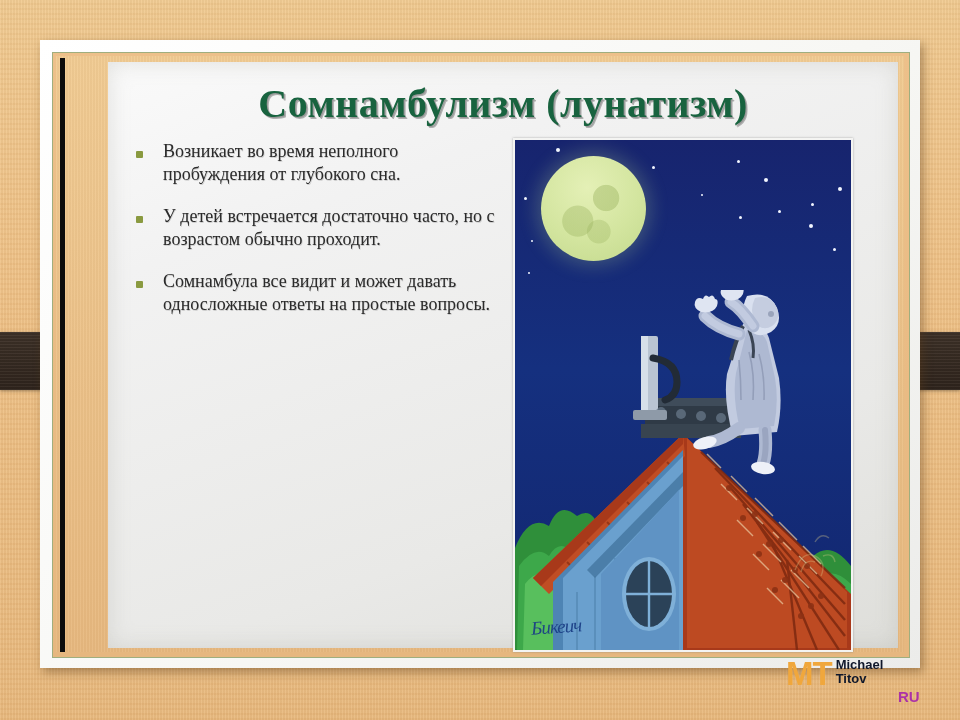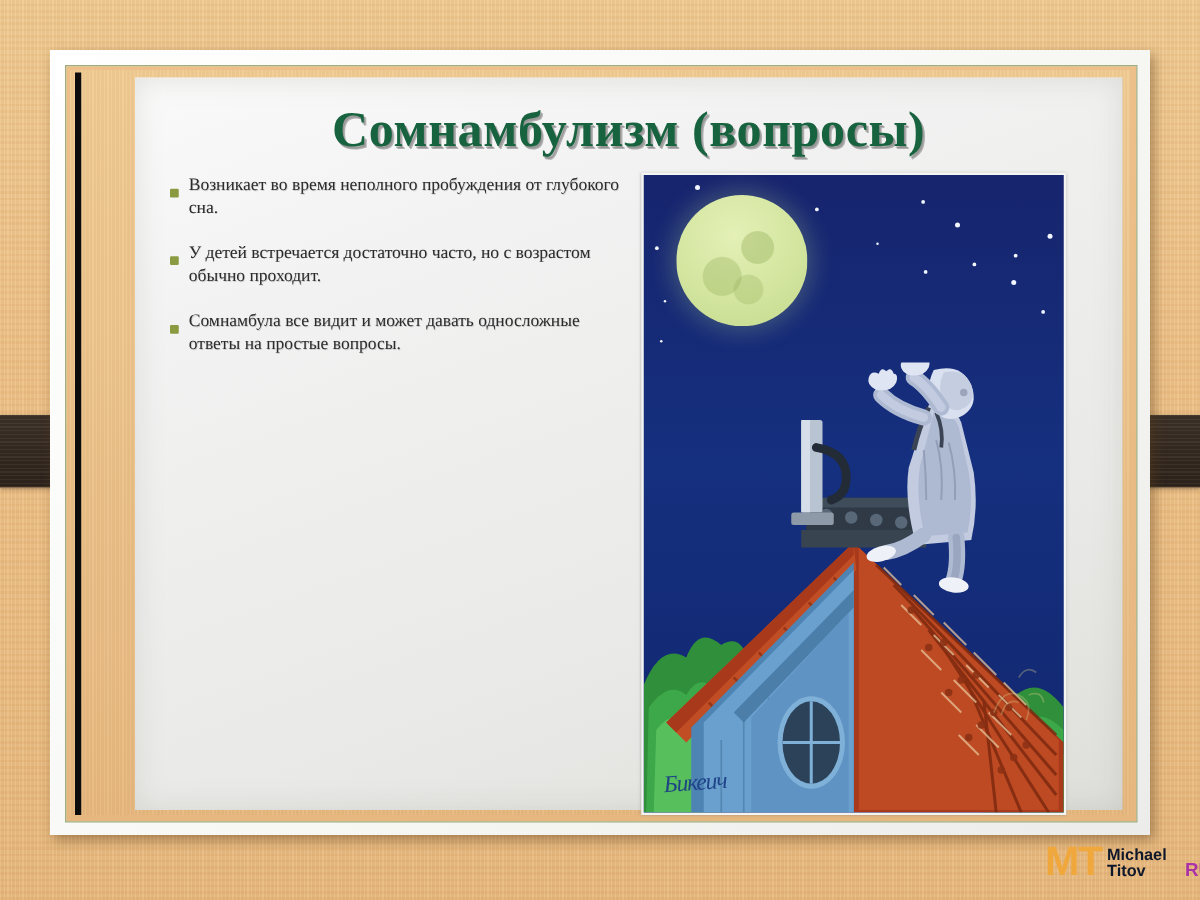--- a/index.html
+++ b/index.html
@@ -131,24 +131,25 @@
     flex: 0 0 auto;
     width: 7px; height: 7px;
     background: #8a9a40;
     margin-top: 11px;
     margin-right: 8px;
     border-radius: 1px;
   }
   .bullet-text {
     flex: 1 1 auto;
     font-family: "Liberation Serif", serif;
-    font-size: 14px;
+    font-size: 18px;
     line-height: 1.30;
     color: #2b2b2b;
     text-shadow: 0.6px 0.6px 0px rgba(170,170,170,0.5);
+    margin-left: 12px;
   }
 
   
   .illus-wrap {
     position: absolute;
     left: 405px; top: 76px;
     width: 336px; height: 510px;
     background: #f4f4f2;
     padding: 2px;
     box-shadow: 0 0 2px rgba(120,120,120,0.6);
@@ -200,23 +201,23 @@
   .sketch-wm {
     position: absolute;
     right: 4px; bottom: 62px;
     width: 62px; height: 62px;
     opacity: 0.38;
   }
 
   
   .watermark {
     position: absolute;
-    left: 836px; top: 658px;
+    left: 786px; top: 658px;
     display: flex;
-    align-items: flex-end;
+    align-items: flex-start;
     height: 46px;
   }
   .wm-mt {
     font-family: "Liberation Sans", sans-serif;
     font-size: 33px;
     font-weight: bold;
     color: #f0a73c;
     line-height: 0.95;
     letter-spacing: -1px;
   }
@@ -248,21 +249,21 @@
   <div class="strap strap-left"></div>
   <div class="strap strap-right"></div>
 
   <div class="frame-outer"></div>
   <div class="frame-green"></div>
   <div class="frame-tan"></div>
   <div class="frame-blackbar"></div>
 
   <div class="panel">
 
-    <div class="title">Сомнамбулизм (вопросы)</div>
+    <div class="title">Сомнамбулизм (лунатизм)</div>
 
     <div class="bullets">
 
       <div class="bullet-item">
         <span class="bullet-marker"></span>
         <span class="bullet-text">Возникает во время неполного пробуждения от глубокого сна.</span>
       </div>
 
 
       <div class="bullet-item">

